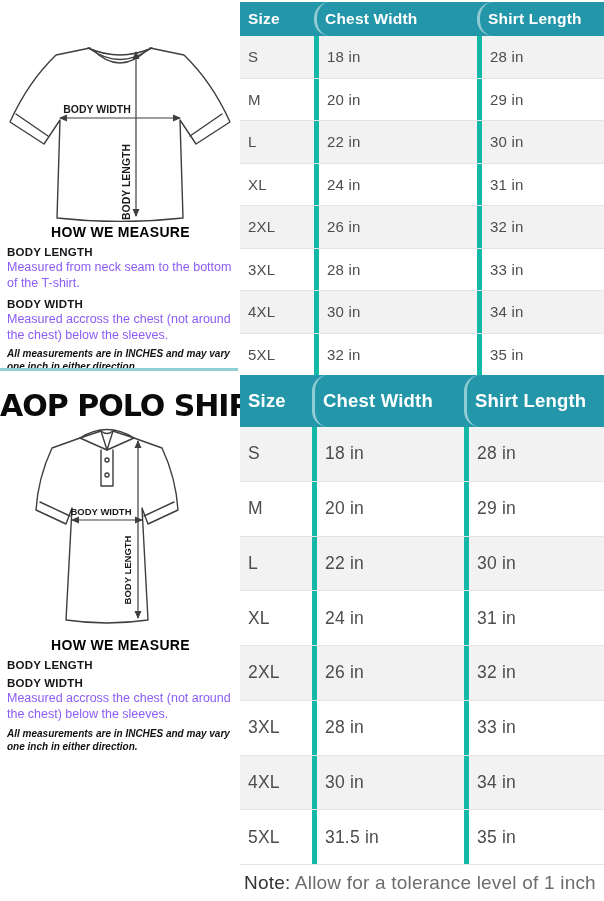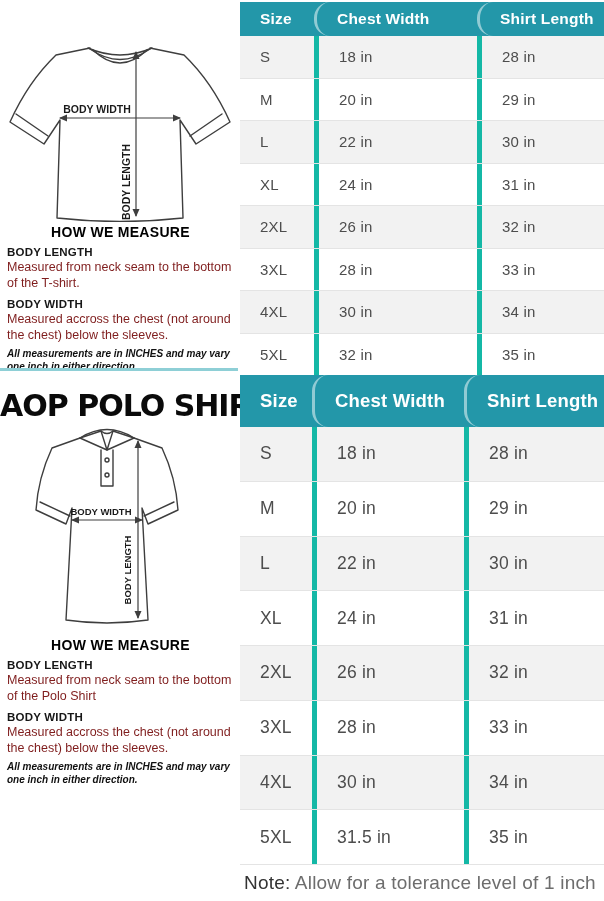--- a/index.html
+++ b/index.html
@@ -20,35 +20,35 @@
   #polo-diagram{top:420px;}
   .diag-label{font-family:"Liberation Sans",sans-serif;font-weight:bold;fill:#1a1a1a;}
 
   
   .measure{position:absolute;left:7px;width:227px;color:#161616;}
   #tshirt-measure{top:224px;}
   #polo-measure{top:637px;}
   .measure .mh{margin:0 0 6px;text-align:center;font-size:14px;font-weight:bold;
                color:#000;letter-spacing:.3px;}
   .measure .m-label{font-weight:bold;font-size:11.5px;margin-top:6px;letter-spacing:.2px;}
-  .measure .m-text{font-size:12.5px;line-height:1.3;margin:1px 0 0;color:#7f1d1d;}
+  .measure .m-text{font-size:12.5px;line-height:1.3;margin:1px 0 0;color:#8b5cf6;}
   .measure .m-disclaimer{font-weight:bold;font-style:italic;font-size:10px;
                          line-height:1.32;margin-top:4px;color:#101010;}
 
   #left-divider{position:absolute;left:0;top:368px;width:238px;height:3px;
                 background:#8ecfd6;}
 
   
   .size-table{position:absolute;left:240px;width:364px;}
   #tshirt-table{top:2px;}
   #polo-table{top:375px;}
   .thead{display:grid;color:#fff;font-weight:bold;letter-spacing:.2px;}
   .trow{display:grid;background:#fff;border-bottom:1px solid #e4e4e4;}
   .tbody .trow:nth-child(odd){background:#f2f2f2;}
-  .cell{display:flex;align-items:center;padding-left:20px;}
+  .cell{display:flex;align-items:center;padding-left:8px;}
   .thead .cell + .cell{border-left:3px solid rgba(255,255,255,.5);border-radius:16px;}
   .trow .cell + .cell{border-left:5px solid #14b8a6;}
   .trow .cell{color:#4d4d4d;letter-spacing:.2px;}
 
   #tshirt-table .thead{grid-template-columns:74px 163px 127px;height:34px;font-size:15.5px;}
   #tshirt-table .trow {grid-template-columns:74px 163px 127px;height:41.5px;font-size:15px;}
   #polo-table .thead{grid-template-columns:72px 152px 140px;height:52px;font-size:18.5px;}
   #polo-table .trow {grid-template-columns:72px 152px 140px;height:53.75px;font-size:17.5px;}
 
   
@@ -171,21 +171,20 @@
       <polygon points="138,20 134.5,28 141.5,28"></polygon>
       <polygon points="138,199 134.5,191 141.5,191"></polygon>
     </g>
     <text class="diag-label" x="101" y="95" text-anchor="middle" font-size="9.5">BODY WIDTH</text>
     <text class="diag-label" transform="translate(131,150) rotate(-90)" text-anchor="middle" font-size="9.5">BODY LENGTH</text>
   </svg>
 
   <div class="measure" id="polo-measure">
     <h4 class="mh">HOW WE MEASURE</h4>
     <div class="m-label">BODY LENGTH</div>
-    <p class="m-text">Measured from neck seam to the bottom of the Polo Shirt</p>
     <div class="m-label">BODY WIDTH</div>
     <p class="m-text">Measured accross the chest (not around the chest) below the sleeves.</p>
     <div class="m-disclaimer">All measurements are in INCHES and may vary one inch in either direction.</div>
   </div>
 
   <div class="size-table" id="polo-table">
     <div class="thead" style="background:#2397A9;">
       <div class="cell">Size</div>
       <div class="cell">Chest Width</div>
       <div class="cell">Shirt Length</div>

